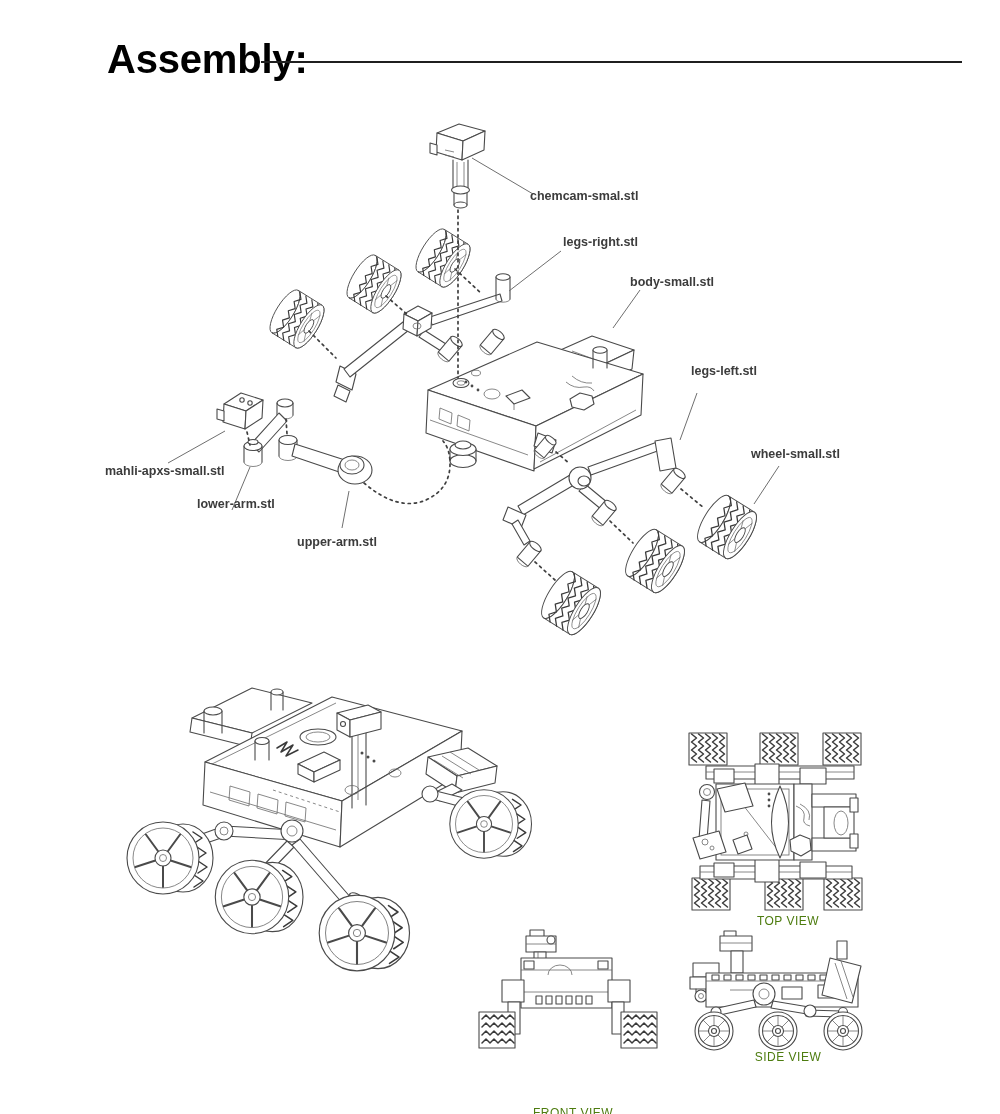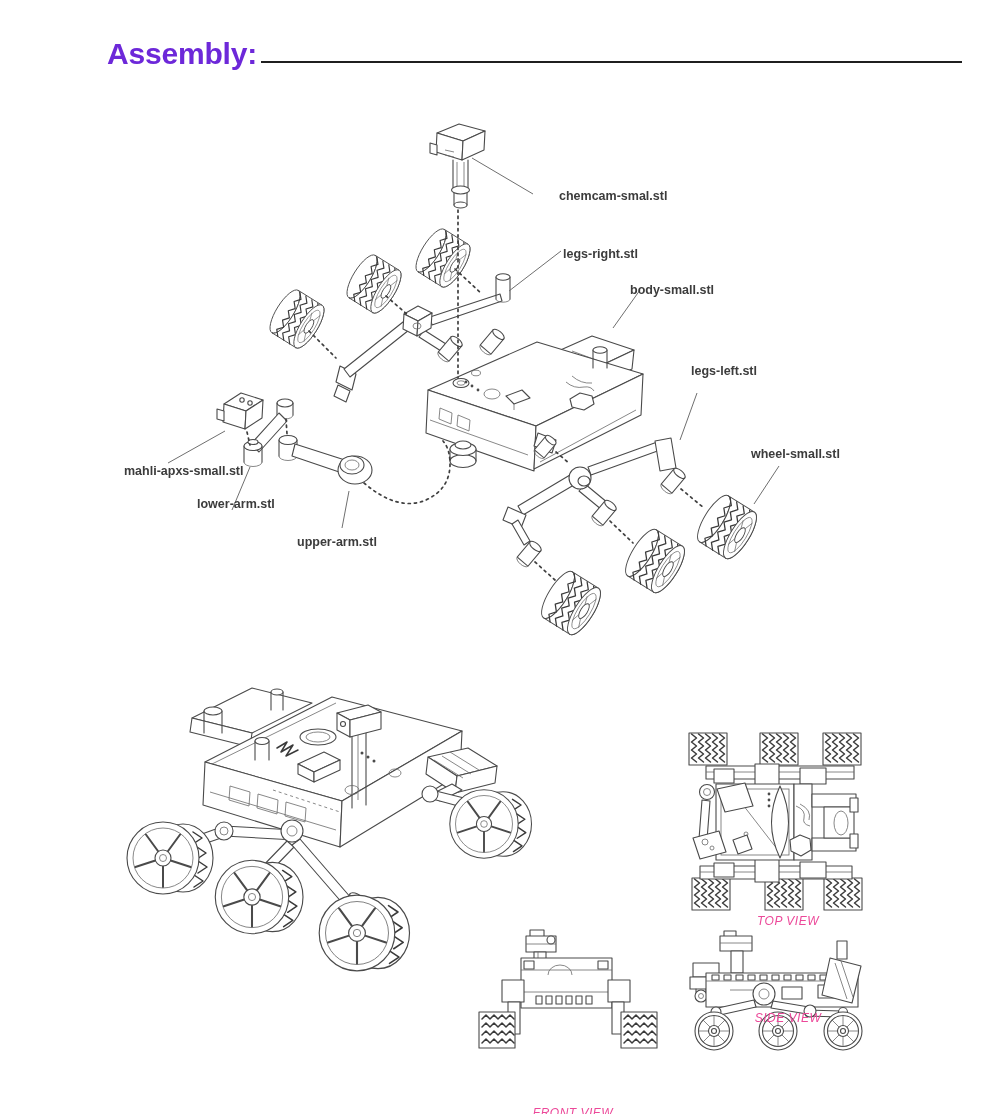--- a/index.html
+++ b/index.html
@@ -1,23 +1,23 @@
 <!DOCTYPE html>
 <html><head>
 <meta charset="utf-8">
 <style>
   html,body{margin:0;padding:0;background:#ffffff;}
   .page{position:relative;width:1000px;height:1114px;background:#ffffff;overflow:hidden;
         font-family:"Liberation Sans", sans-serif;}
-  .page-title{position:absolute;left:104px;top:36px;margin:3px;font-size:30px;font-weight:bold;
-        color:#6d28d9;letter-spacing:-0.2px;line-height:1;}
+  .page-title{position:absolute;left:104px;top:36px;margin:3px;font-size:40px;font-weight:bold;
+        color:#000000;letter-spacing:-0.2px;line-height:1;}
   .title-rule{position:absolute;left:261px;top:61px;width:701px;height:2px;background:#1f1f1f;}
   .art{position:absolute;left:0;top:0;}
   .part-label{position:absolute;font-size:12.5px;font-weight:bold;color:#3c3c3c;white-space:nowrap;line-height:1.1;}
-  .view-caption{position:absolute;font-size:12px;color:#ec4899;letter-spacing:0.5px;width:120px;text-align:center;font-style:italic;}
+  .view-caption{position:absolute;font-size:12px;color:#4d7c0f;letter-spacing:0.5px;width:120px;text-align:center;}
   
   .fw{fill:#ffffff;stroke:#4a4a4a;stroke-width:1.1;stroke-linejoin:round;}
   .ln{fill:none;stroke:#4a4a4a;stroke-width:1.1;stroke-linecap:round;stroke-linejoin:round;}
   .thin{fill:none;stroke:#6a6a6a;stroke-width:0.8;}
   .tread{fill:none;stroke:#3a3a3a;stroke-width:1.5;stroke-linecap:round;stroke-linejoin:round;}
   .dot{fill:none;stroke:#3f3f3f;stroke-width:1.7;stroke-dasharray:2.2 4;stroke-linecap:round;}
   .leader{fill:none;stroke:#6f6f6f;stroke-width:1;}
   .dotf{fill:#4a4a4a;stroke:none;}
   .sp{fill:none;stroke:#4a4a4a;stroke-width:2;stroke-linecap:round;}
 </style>
@@ -392,26 +392,26 @@
       <circle class="fw" cx="810" cy="1011" r="6"></circle>
       <circle class="fw" cx="843" cy="1012" r="4.5"></circle>
       <circle class="fw" cx="764" cy="994" r="11"></circle>
       <circle class="thin" cx="764" cy="994" r="5"></circle>
       <use href="#wSide" transform="translate(714,1031)"></use>
       <use href="#wSide" transform="translate(778,1031)"></use>
       <use href="#wSide" transform="translate(843,1031)"></use>
     </g>
   </svg>
 
-  <div class="part-label" style="left:559px;top:190px">chemcam-smal.stl</div>
-  <div class="part-label" style="left:563px;top:248px">legs-right.stl</div>
-  <div class="part-label" style="left:630px;top:284px">body-small.stl</div>
+  <div class="part-label" style="left:530px;top:190px">chemcam-smal.stl</div>
+  <div class="part-label" style="left:563px;top:236px">legs-right.stl</div>
+  <div class="part-label" style="left:630px;top:276px">body-small.stl</div>
   <div class="part-label" style="left:691px;top:365px">legs-left.stl</div>
   <div class="part-label" style="left:751px;top:448px">wheel-small.stl</div>
-  <div class="part-label" style="left:124px;top:465px">mahli-apxs-small.stl</div>
+  <div class="part-label" style="left:105px;top:465px">mahli-apxs-small.stl</div>
   <div class="part-label" style="left:197px;top:498px">lower-arm.stl</div>
   <div class="part-label" style="left:297px;top:536px">upper-arm.stl</div>
 
   <div class="view-caption" style="left:728px;top:914px">TOP VIEW</div>
   <div class="view-caption" style="left:513px;top:1106px">FRONT VIEW</div>
-  <div class="view-caption" style="left:728px;top:1011px">SIDE VIEW</div>
+  <div class="view-caption" style="left:728px;top:1050px">SIDE VIEW</div>
 
 </div>
 
 </body></html>

